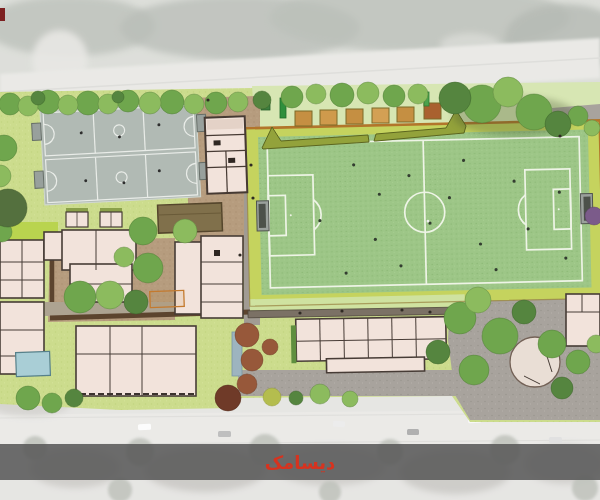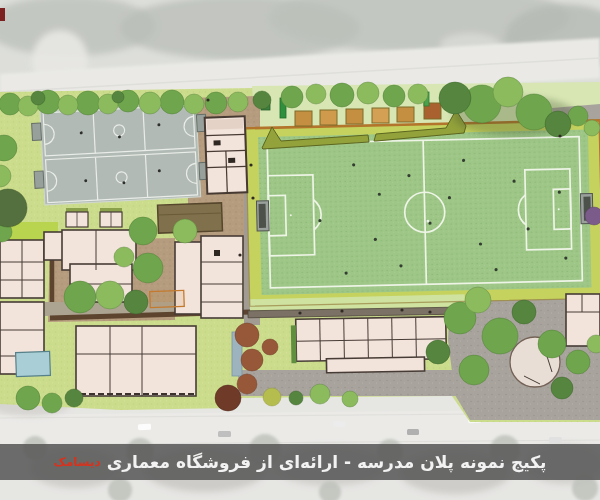--- a/index.html
+++ b/index.html
@@ -3,21 +3,21 @@
 <meta charset="utf-8">
 <style>
   html,body{margin:0;padding:0;background:#ffffff;}
   #stage{position:relative;width:600px;height:500px;overflow:hidden;
          font-family:"DejaVu Sans",sans-serif;}
   #stage svg{position:absolute;left:0;top:0;}
   #caption-bar{position:absolute;left:0;top:444px;width:600px;height:36px;
     background:rgba(88,88,88,0.87);display:flex;align-items:center;justify-content:center;
     direction:rtl;gap:6px;z-index:5;}
   #caption-bar .cap-main{color:#f2f2f2;font-size:17px;font-weight:bold;letter-spacing:0;}
-  #caption-bar .cap-brand{color:#d6331f;font-size:12px;font-weight:bold;}
+  #caption-bar .cap-brand{color:#d6331f;font-size:18px;font-weight:bold;}
 </style>
 </head>
 <body>
 
 <div id="stage">
 <svg width="600" height="500" viewBox="0 0 600 500">
   <defs>
     <filter id="b3" x="-40%" y="-40%" width="180%" height="180%">
           <feGaussianBlur stdDeviation="3"></feGaussianBlur>
         </filter>
@@ -357,16 +357,15 @@
     <circle cx="300" cy="313" r="1.6"></circle>
         <circle cx="342" cy="311" r="1.6"></circle>
         <circle cx="402" cy="310" r="1.6"></circle>
     <circle cx="430" cy="312" r="1.6"></circle>
         <circle cx="208" cy="100" r="1.6"></circle>
         <circle cx="560" cy="136" r="1.6"></circle>
   </g>
 </svg>
 
 <div id="caption-bar">
-  <span class="cap-main">پکیج نمونه پلان مدرسه - ارائه‌ای از فروشگاه معماری</span>
   <span class="cap-brand">دیسامک</span>
 </div>
 </div>
 
 </body></html>

